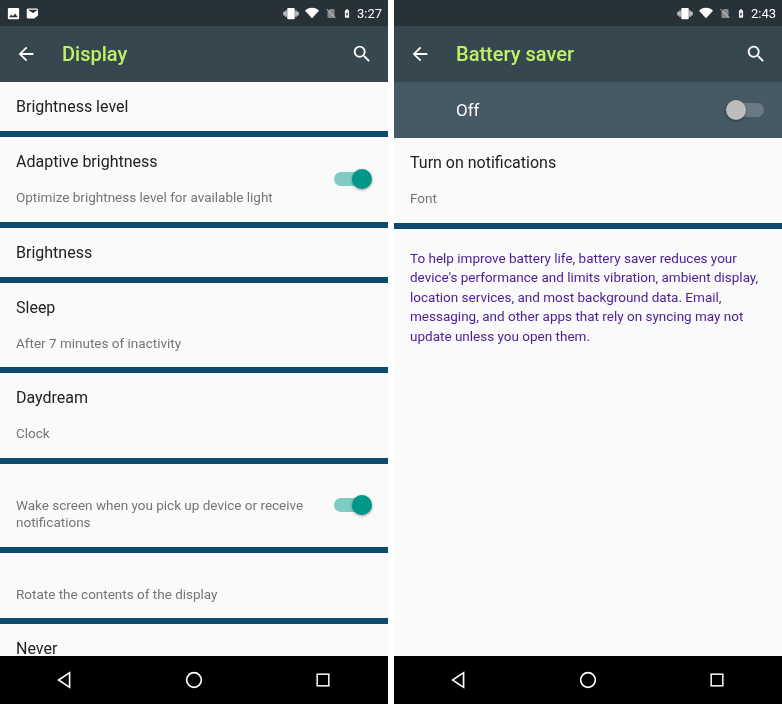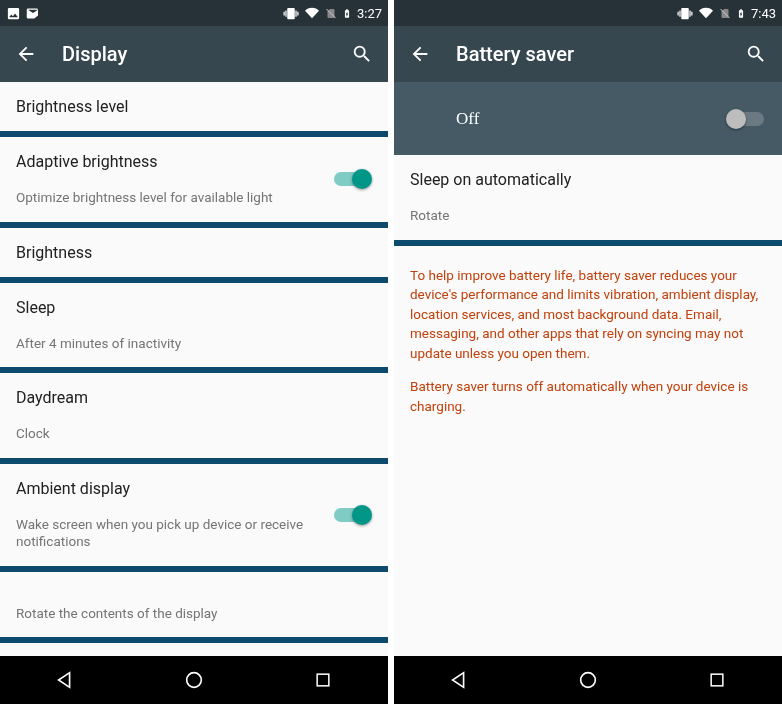--- a/index.html
+++ b/index.html
@@ -35,54 +35,53 @@
   align-items: center;
   gap: 4px;
 }
 .status-right { gap: 5px; }
 .app-bar {
   height: 56px;
   background: #37474F;
   display: flex;
   align-items: center;
   padding: 0 12px;
-  color: #ffffff;
+  color: #bef264;
 }
 .app-bar .back { width: 28px; height: 28px; display: flex; align-items: center; justify-content: center; cursor: pointer; }
 .app-bar .title { font-size: 20px; font-weight: 500; margin-left: 22px; flex: 1; }
 .app-bar .search { width: 28px; height: 28px; display: flex; align-items: center; justify-content: center; cursor: pointer; }
 .sub-bar {
-  height: 73px;
+  height: 56px;
   background: #455A64;
   display: flex;
   align-items: center;
   padding: 0 16px 0 62px;
   color: #fff;
-  font-family: Liberation Serif, serif;
 }
 .sub-bar .label { font-size: 17px; flex: 1; }
 .content {
   flex: 1;
   background: #fafafa;
   overflow: hidden;
 }
 .row {
   padding: 15px 16px;
   border-bottom: 6px solid #0c4a6e;
   display: flex;
   align-items: center;
   justify-content: space-between;
 }
 .row .text { flex: 1; padding-right: 12px; }
 .row .primary { font-size: 16px; color: #212121; }
 .row .secondary { font-size: 13.5px; color: #757575; margin-top: 18px; line-height: 1.3; }
 .description {
   padding: 20px 16px 8px 16px;
   font-size: 13.5px;
-  color: #c2410c;
+  color: #4c1d95;
   line-height: 1.45;
 }
 .description p { margin-bottom: 14px; }
 .toggle {
   width: 40px; height: 20px; position: relative; flex-shrink: 0;
 }
 .toggle .track {
   position: absolute; top: 3px; left: 2px; right: 2px; height: 14px;
   border-radius: 7px; background: #bdbdbd;
 }
@@ -179,32 +178,31 @@
         </div>
       </div>
       <div class="row">
         <div class="text">
           <div class="primary">Brightness</div>
         </div>
       </div>
       <div class="row">
         <div class="text">
           <div class="primary">Sleep</div>
-          <div class="secondary">After 4 minutes of inactivity</div>
+          <div class="secondary">After 7 minutes of inactivity</div>
         </div>
       </div>
       <div class="row">
         <div class="text">
           <div class="primary">Daydream</div>
           <div class="secondary">Clock</div>
         </div>
       </div>
       <div class="row">
         <div class="text">
-          <div class="primary">Ambient display</div>
           <div class="secondary">Wake screen when you pick up device or receive notifications</div>
         </div>
         <div class="toggle on">
           <div class="track"></div>
           <div class="thumb"></div>
         </div>
       </div>
       <div class="row">
         <div class="text">
           <div class="secondary">Rotate the contents of the display</div>
@@ -254,21 +252,21 @@
         <svg width="12" height="15" viewBox="0 0 24 24" fill="#888">
             <path d="M19 5v14a2 2 0 0 1-2 2H7a2 2 0 0 1-2-2V8l5-5h7a2 2 0 0 1 2 2z"></path>
             <path d="M3 3l18 18" stroke="#ccc" stroke-width="2"></path>
           </svg>
       </span>
       <span>
         <svg width="10" height="15" viewBox="0 0 24 24" fill="#fff">
             <path d="M15.67 4H14V2h-4v2H8.33A1.33 1.33 0 0 0 7 5.33v15.34A1.33 1.33 0 0 0 8.33 22h7.34A1.33 1.33 0 0 0 17 20.67V5.33A1.33 1.33 0 0 0 15.67 4zM11 20v-5.5H9L13 7v5.5h2L11 20z"></path>
           </svg>
       </span>
-      <span>7:43</span>
+      <span>2:43</span>
     </div>
   </div>
 
   <div class="app-bar">
     <div class="back">
       <svg width="22" height="22" viewBox="0 0 24 24" fill="#fff">
           <path d="M20 11H7.83l5.59-5.59L12 4l-8 8 8 8 1.41-1.41L7.83 13H20v-2z"></path>
         </svg>
     </div>
     <div class="title">Battery saver</div>
@@ -283,27 +281,26 @@
     <div class="label">Off</div>
     <div class="toggle off-dark">
       <div class="track"></div>
         <div class="thumb"></div>
     </div>
   </div>
 
   <div class="content">
     <div class="row">
       <div class="text">
-        <div class="primary">Sleep on automatically</div>
-        <div class="secondary">Rotate</div>
+        <div class="primary">Turn on notifications</div>
+        <div class="secondary">Font</div>
       </div>
     </div>
     <div class="description">
       <p>To help improve battery life, battery saver reduces your device's performance and limits vibration, ambient display, location services, and most background data. Email, messaging, and other apps that rely on syncing may not update unless you open them.</p>
-      <p>Battery saver turns off automatically when your device is charging.</p>
     </div>
   </div>
 
   <div class="nav-bar">
     <div class="nav-btn">
       <svg width="22" height="22" viewBox="0 0 24 24" fill="none" stroke="#fff" stroke-width="1.8">
           <path d="M17 4v16L5 12 17 4z"></path>
         </svg>
     </div>
     <div class="nav-btn">

